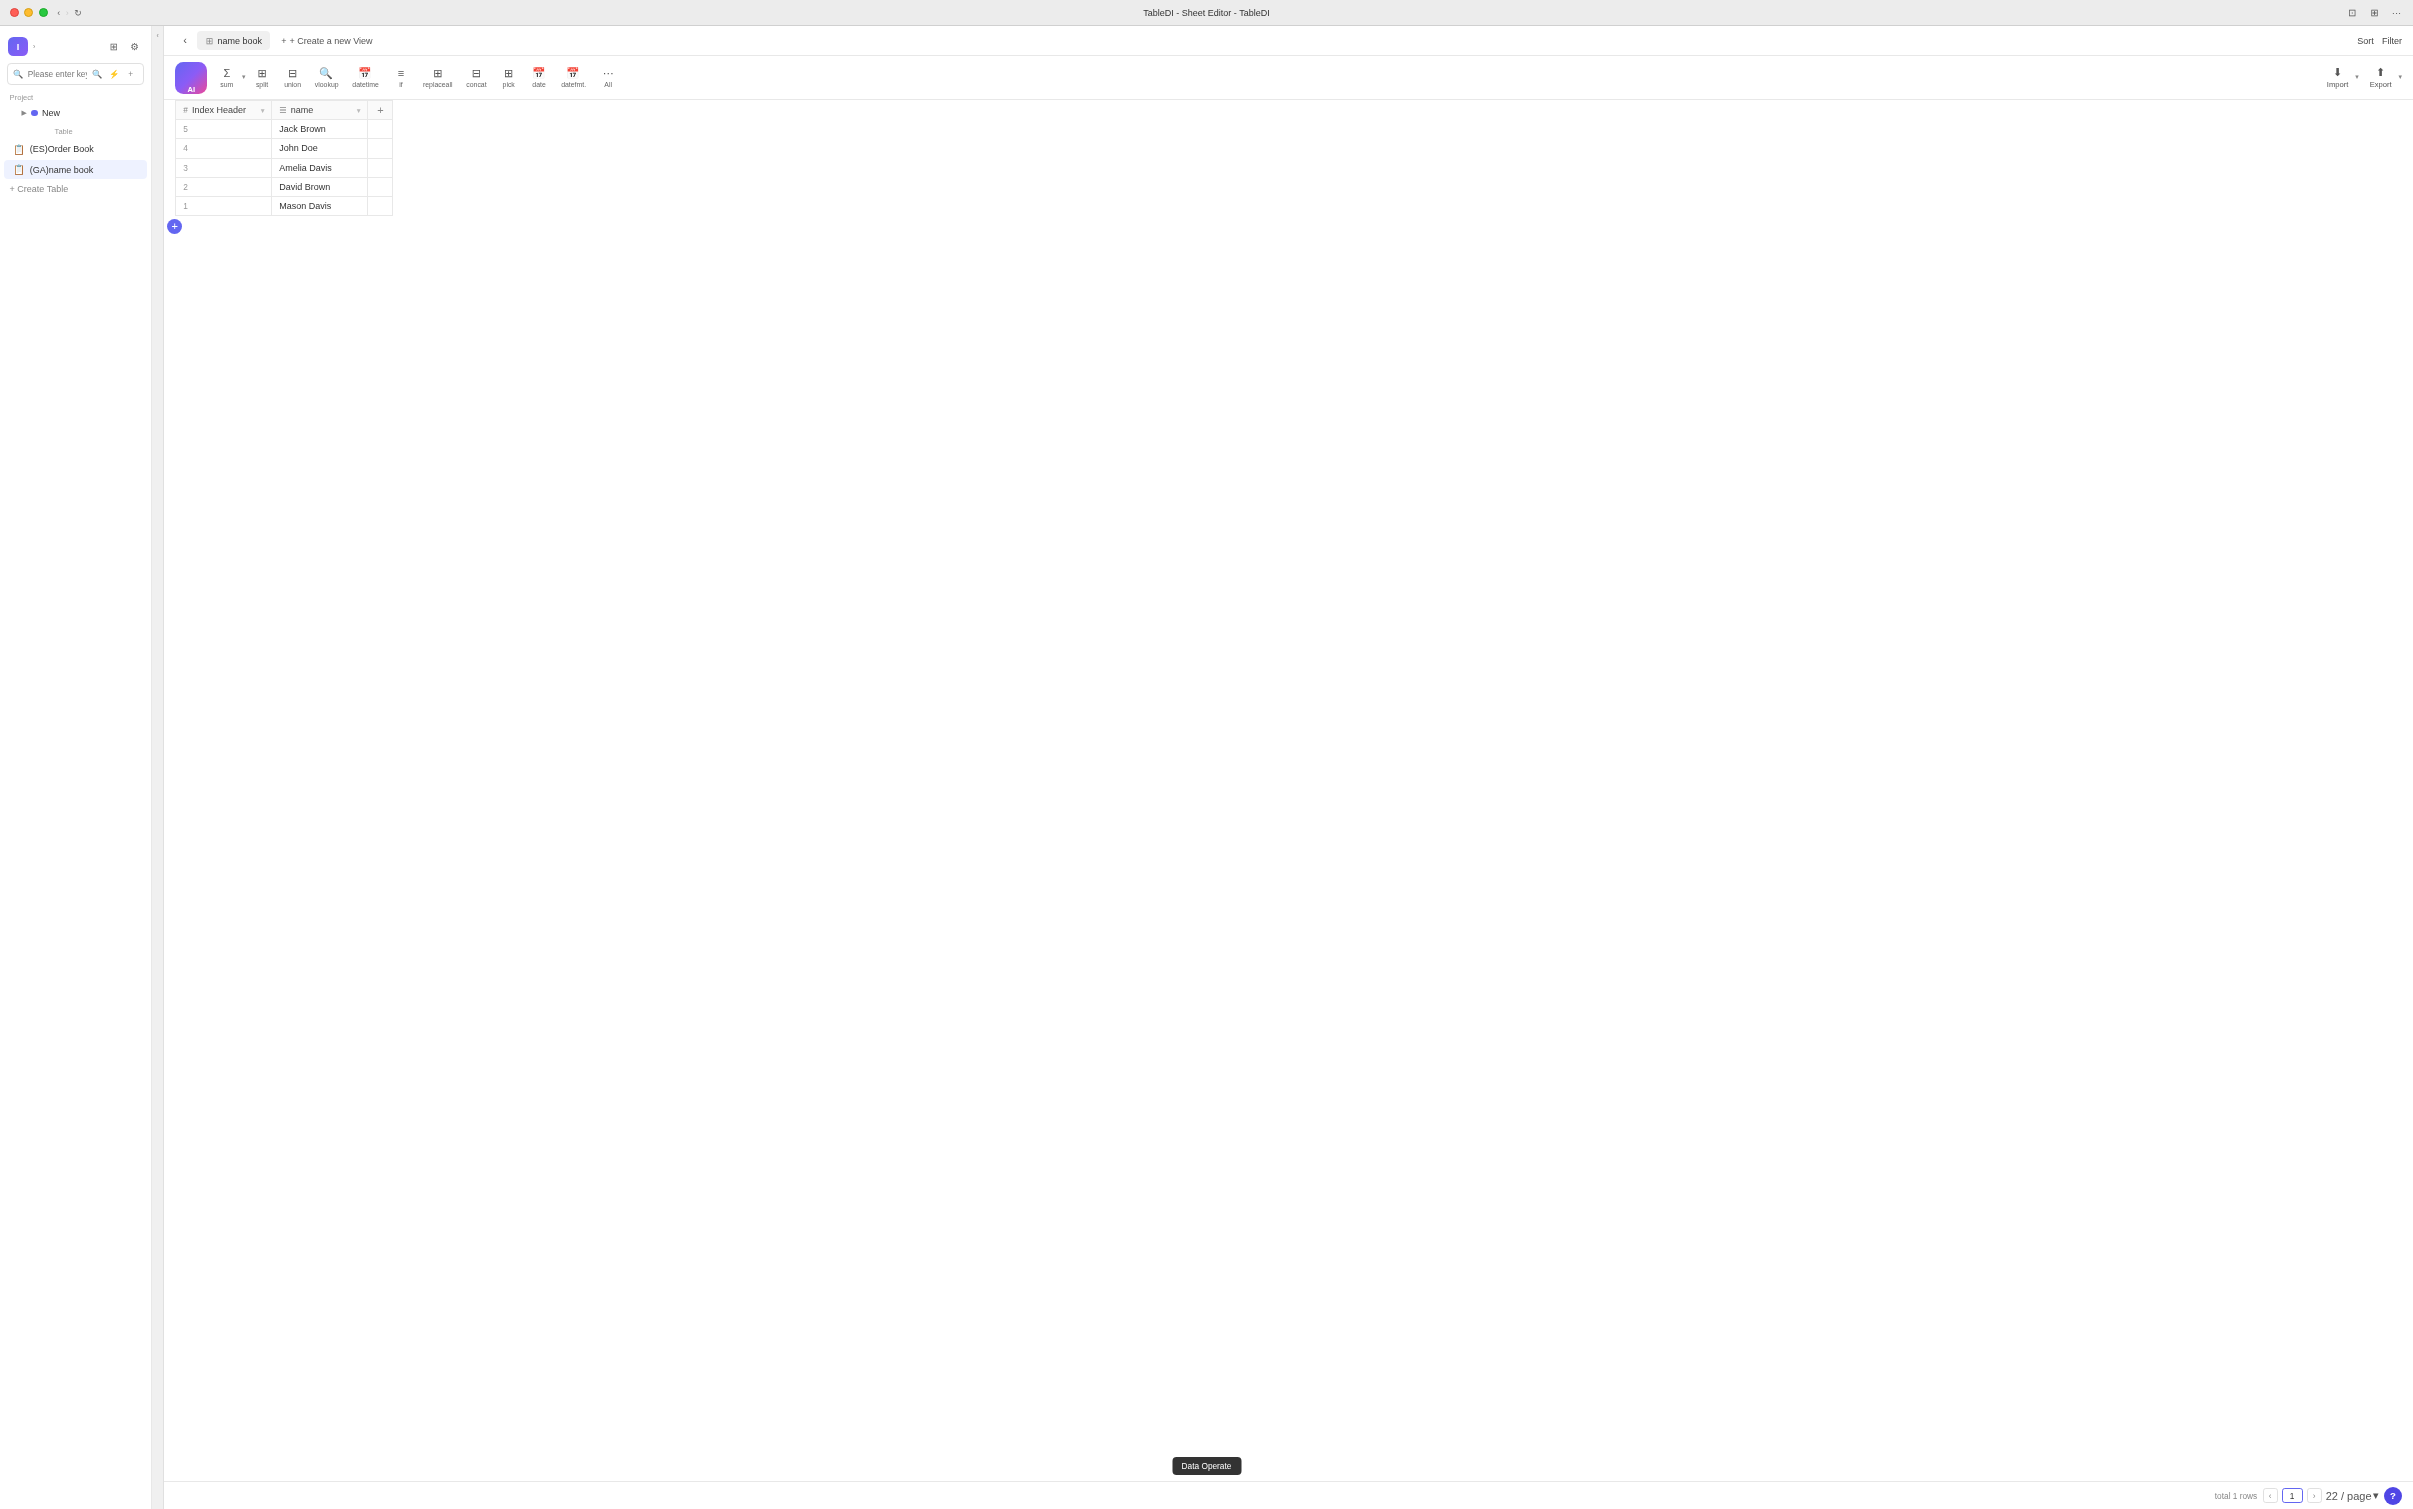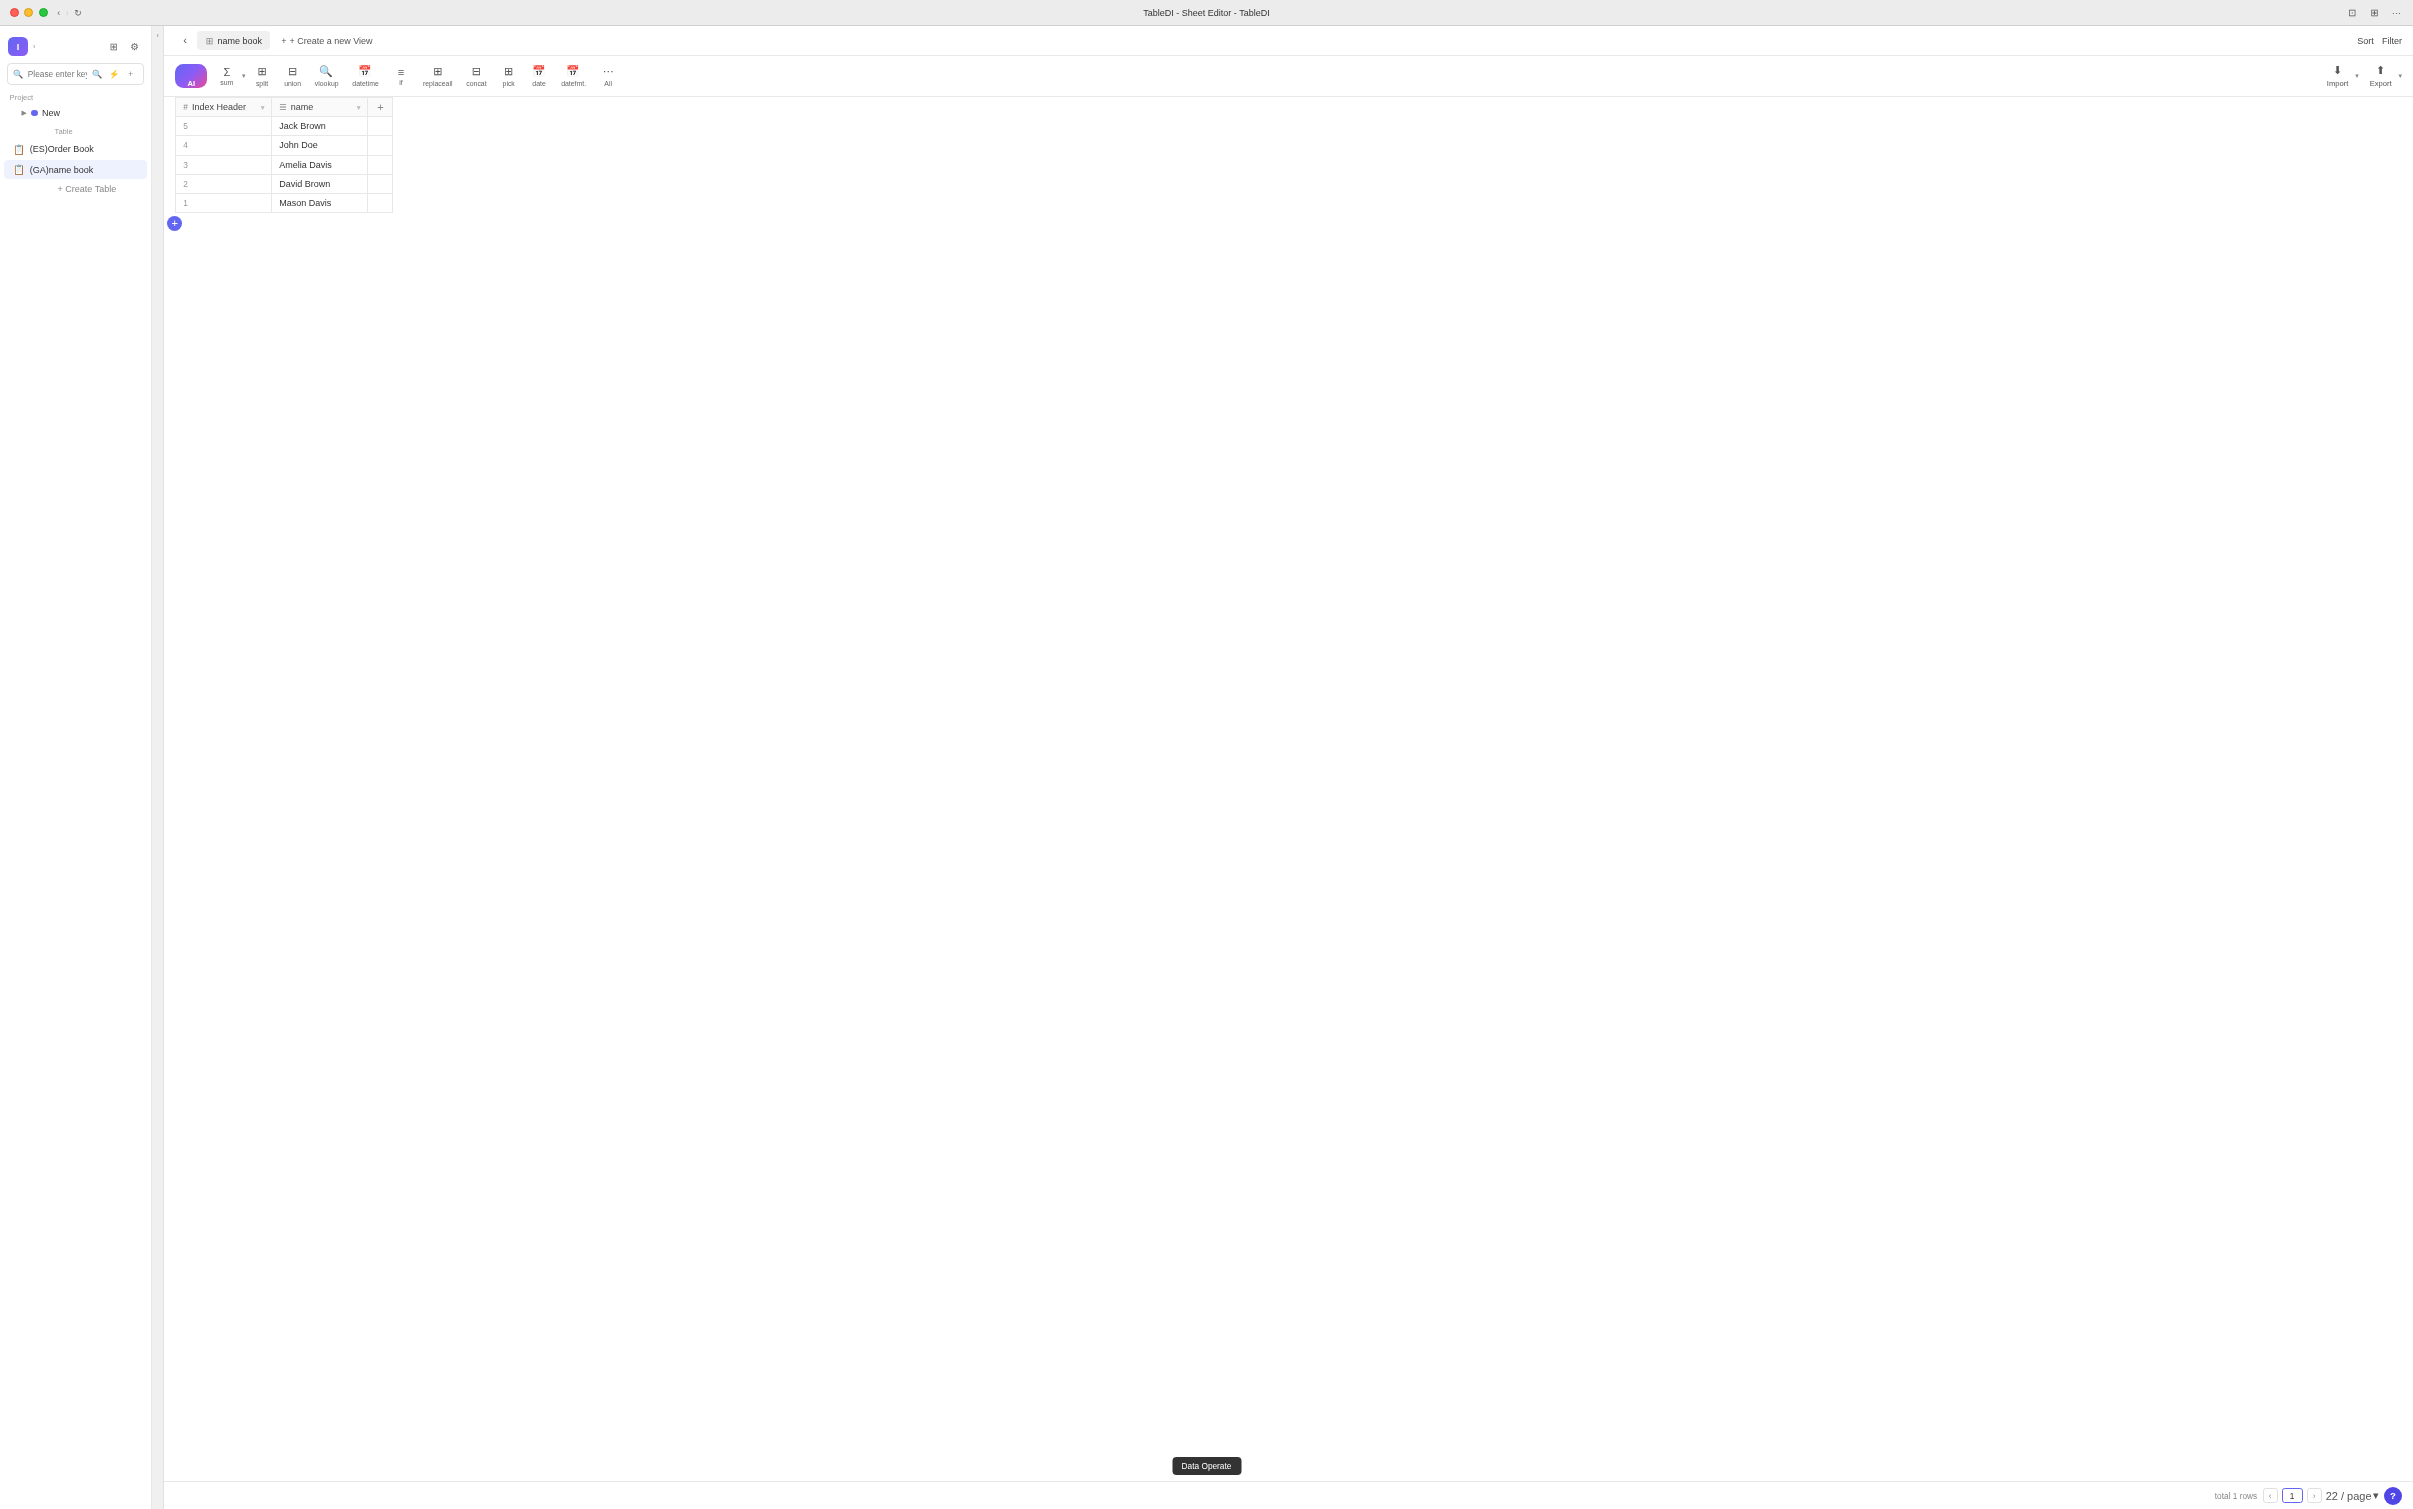--- a/index.html
+++ b/index.html
@@ -88,21 +88,21 @@
     .sidebar-section-label2 { font-size: 7.6px; color: #999; padding: 5.5px 9.6px 2.8px; font-weight: 500; margin-left: 45px; }
     .sidebar-table-item {
       display: flex; align-items: center; padding: 4.1px 9.6px; gap: 4.1px; cursor: pointer; border-radius: 4.1px; margin: 0.7px 4.1px;
     }
     .sidebar-table-item.active { background: #eef2ff; }
     .table-icon { font-size: 9.6px; }
     .table-icon-green { color: #22c55e; }
     .table-icon-blue { color: #3b82f6; }
     .table-name { font-size: 9px; color: #333; }
     .sidebar-create-table {
-      display: flex; align-items: center; padding: 4.1px 9.6px; gap: 4.1px; cursor: pointer; color: #888; font-size: 9px; margin-left: 48px;
+      display: flex; align-items: center; padding: 4.1px 9.6px; gap: 4.1px; cursor: pointer; color: #888; font-size: 9px;
     }
 
     
     .main-content { flex: 1; display: flex; flex-direction: column; background: #fff; overflow: hidden; }
 
     
     .tab-bar {
       display: flex; align-items: center; padding: 0 11px;
       border-bottom: 0.7px solid #e8e8e8;
       height: 30px; gap: 2.8px;
@@ -122,21 +122,21 @@
     .tab-sort-filter { margin-left: auto; display: flex; gap: 8.3px; align-items: center; }
     .tab-action-btn { font-size: 9px; color: #444; cursor: pointer; font-weight: 500; }
 
     
     .toolbar {
       display: flex; align-items: center; padding: 5.5px 11px; gap: 2.8px;
       border-bottom: 0.7px solid #e8e8e8;
       background: #fff;
     }
     .toolbar-ai-btn {
-      width: 32px; height: 24px;
+      width: 32px; height: 32px;
       background: linear-gradient(135deg, #6366f1, #8b5cf6, #ec4899);
       border-radius: 8.3px;
       display: flex; align-items: flex-end; justify-content: center;
       color: white; font-size: 7.6px; font-weight: 700; cursor: pointer;
       flex-shrink: 0; margin-right: 2.8px;
     }
     .toolbar-btn {
       display: flex; flex-direction: column; align-items: center; justify-content: center;
       padding: 2.8px 5.5px; gap: 1.4px; cursor: pointer; border-radius: 4.1px;
       min-width: 27.6px;

